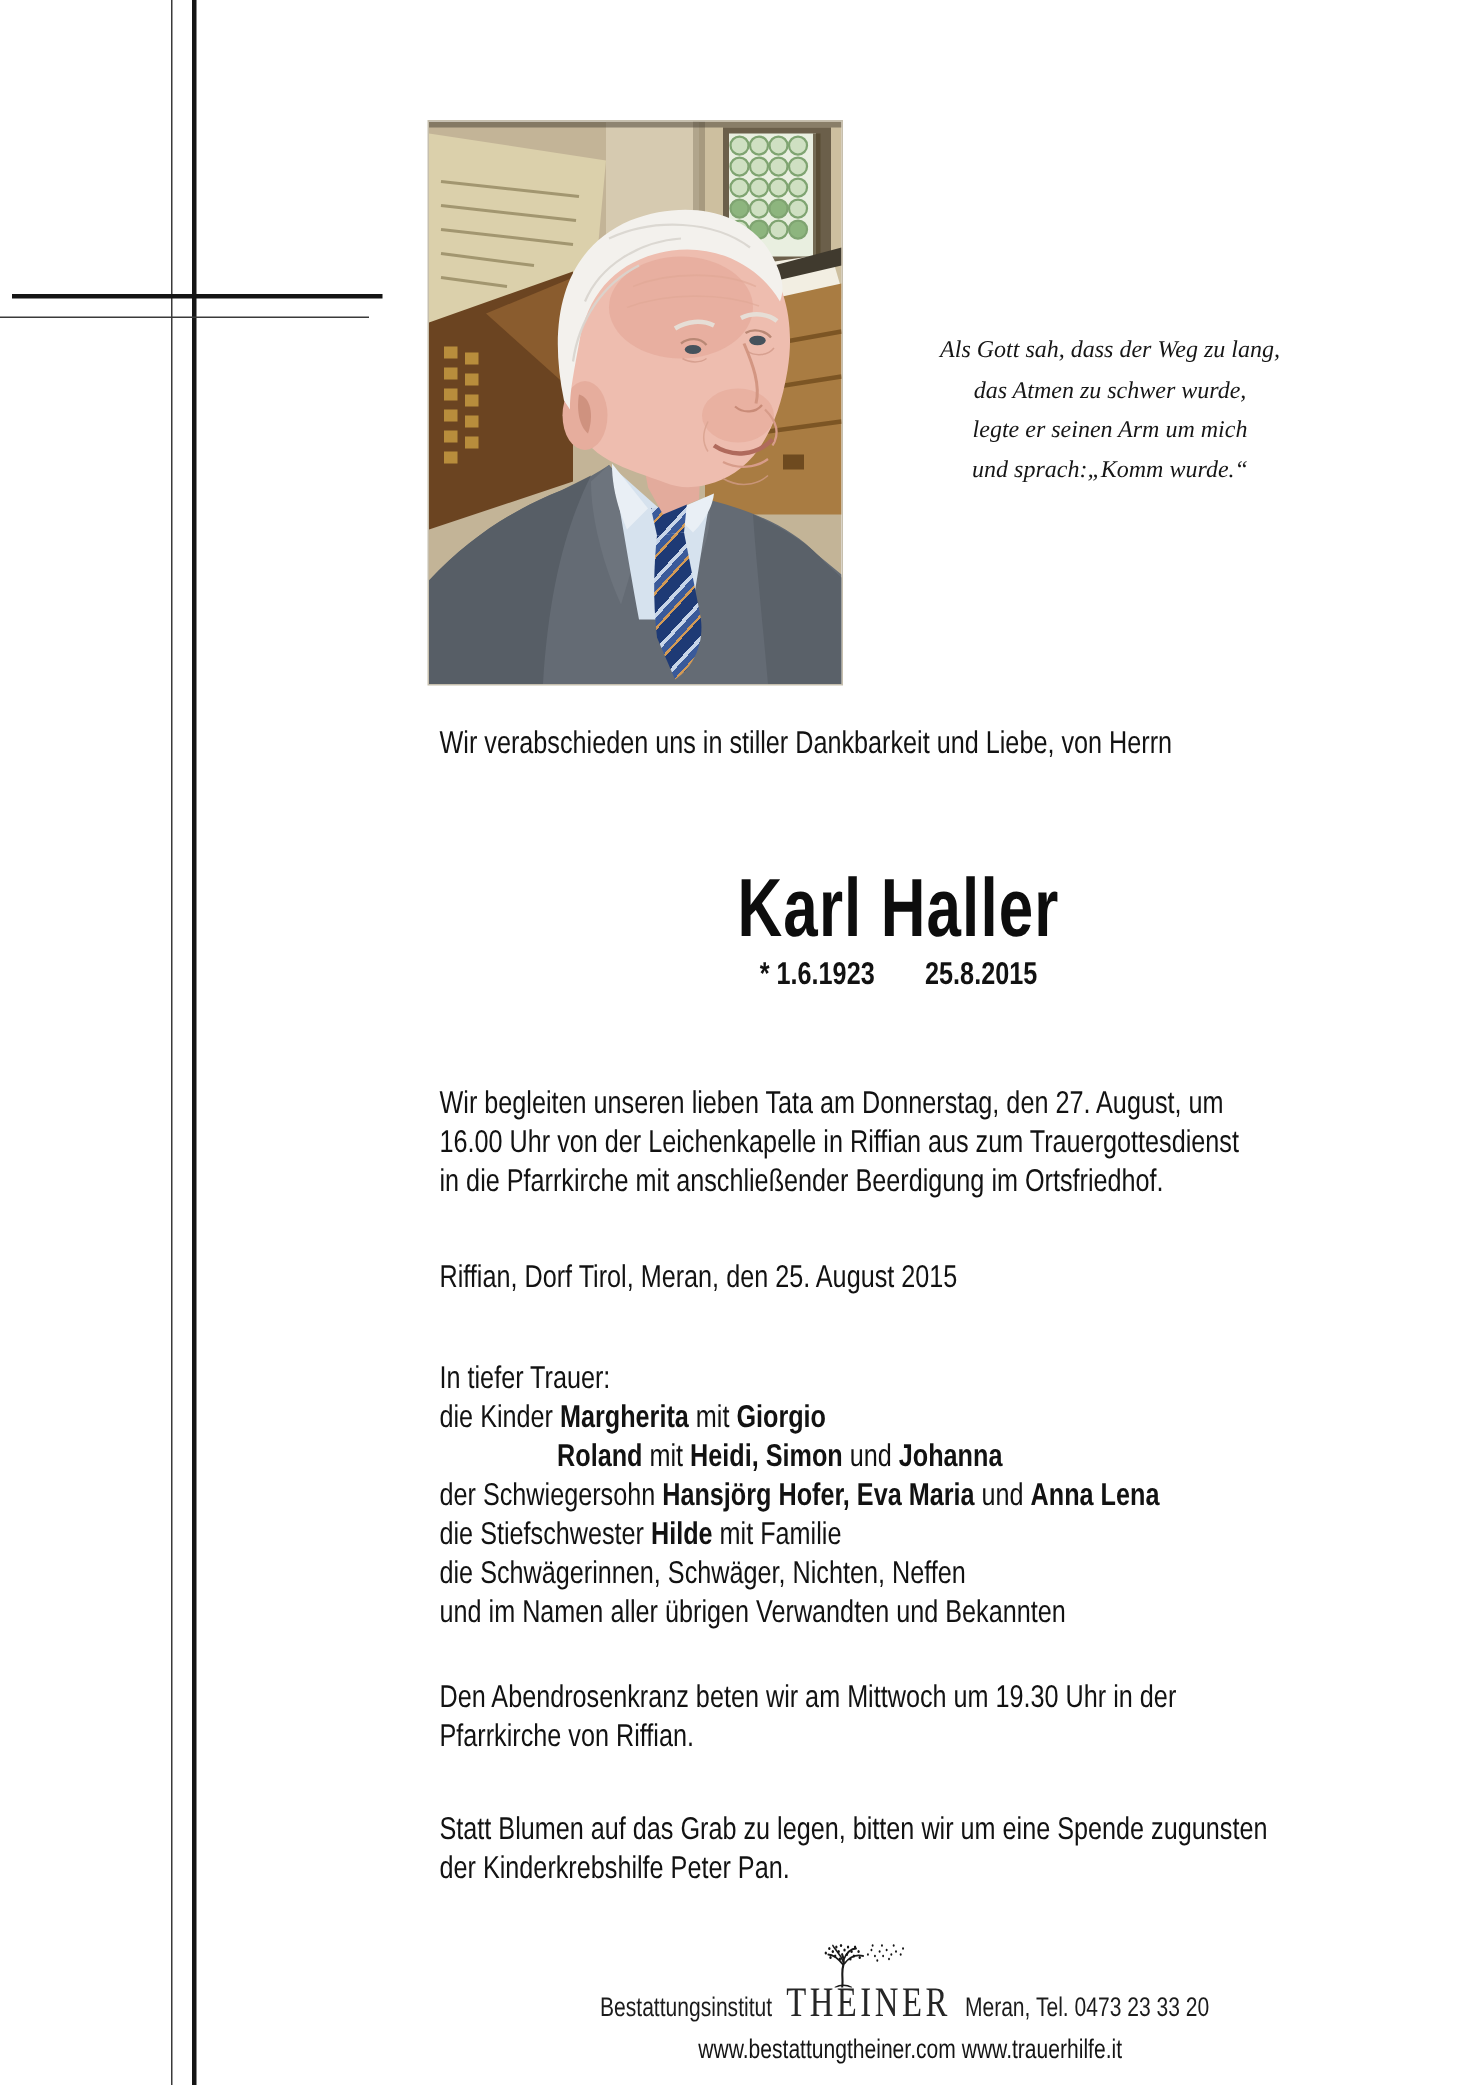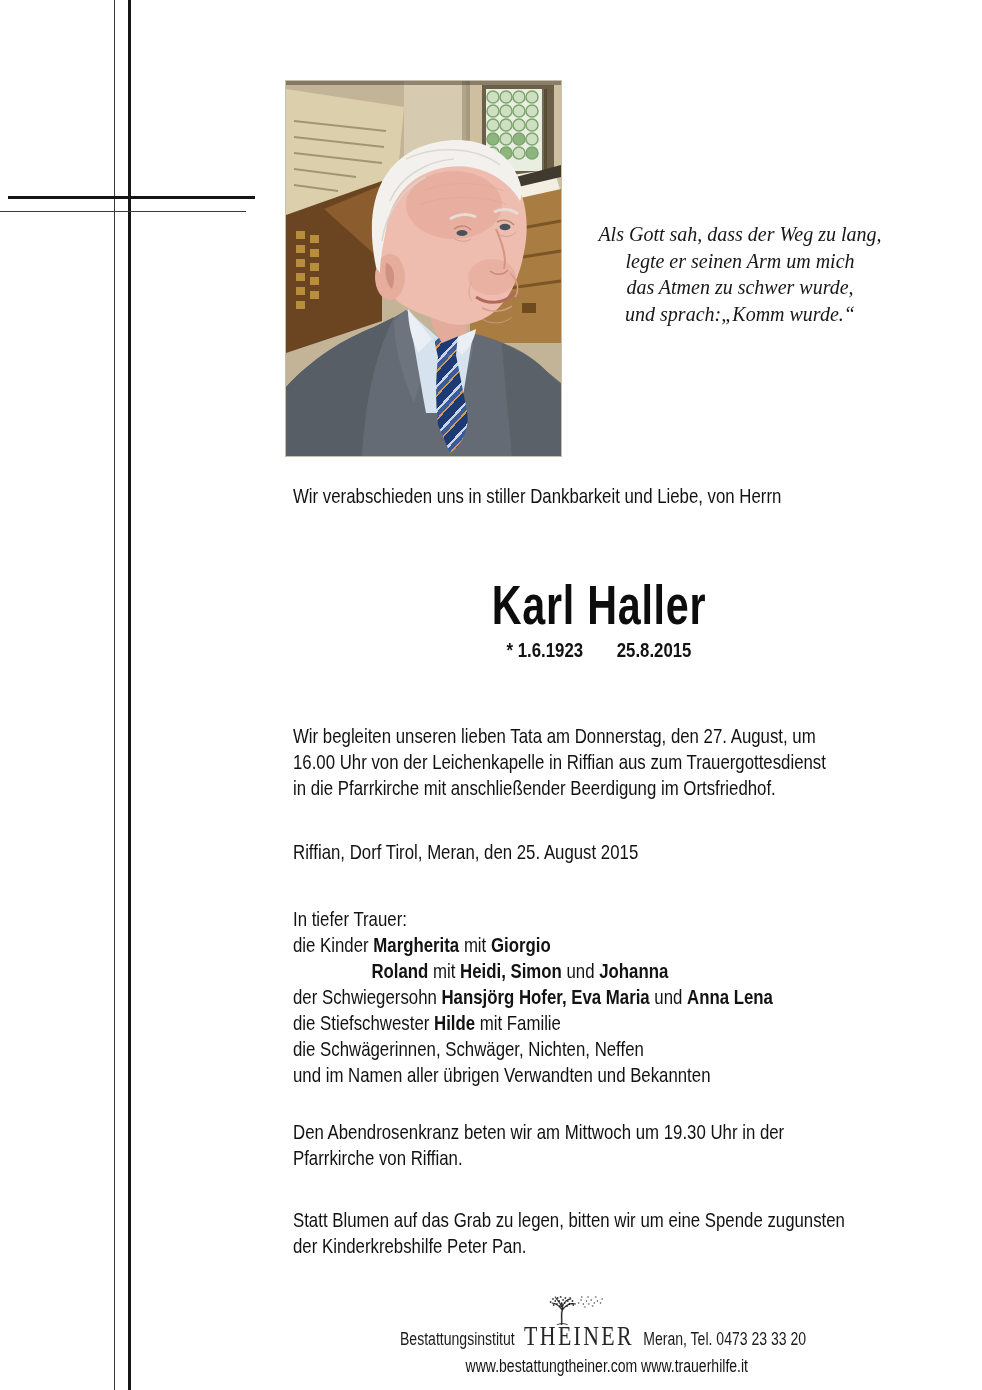--- a/index.html
+++ b/index.html
@@ -9,21 +9,21 @@
   .ln{position:absolute;background:#151515;}
   .v-thin{left:114px;top:0;width:1px;height:1390px;background:#3a3a3a;}
   .v-thick{left:128px;top:0;width:3px;height:1390px;}
   .h-thick{left:8px;top:196px;width:247px;height:3px;}
   .h-thin{left:0;top:211px;width:246px;height:1px;background:#3a3a3a;}
   
   .photo{position:absolute;left:285px;top:80px;width:275px;height:375px;border:1px solid #c6bfae;box-sizing:content-box;}
   .photo svg{display:block;}
   
   .poem{position:absolute;left:575px;top:221px;width:330px;text-align:center;
-        font-family:"Liberation Serif",serif;font-style:italic;font-size:20px;line-height:26.5px;color:#161616;}
+        font-family:"Liberation Serif",serif;font-style:italic;font-size:16px;line-height:26.5px;color:#161616;}
   
   .cond{transform:scaleX(.8);transform-origin:0 0;white-space:nowrap;font-size:21px;line-height:26px;}
   .farewell{position:absolute;left:293px;top:483px;}
   .name{position:absolute;left:299px;top:573px;width:600px;text-align:center;white-space:nowrap;
         font-size:55px;font-weight:bold;letter-spacing:1px;transform:scaleX(.75);transform-origin:50% 0;color:#0d0d0d;}
   .dates{position:absolute;left:299px;top:638px;width:600px;text-align:center;white-space:nowrap;
          font-size:21px;font-weight:bold;transform:scaleX(.8);transform-origin:50% 0;}
   .dates .death{margin-left:42px;}
   .funeral{position:absolute;left:293px;top:723px;}
   .dateline{position:absolute;left:293px;top:839px;}
@@ -197,22 +197,22 @@
         <path d="M190,216 C202,224 218,223 229,212" stroke="#b06a5c" stroke-width="3" fill="none"></path>
         <path d="M196,227 C206,232 218,231 226,225" stroke="#d79c8a" stroke-width="1.5" fill="none"></path>
         <path d="M196,238 C206,244 218,243 226,236" stroke="#d7a090" stroke-width="1" fill="none" opacity=".7"></path>
       </g>
       <rect x="0" y="0" width="275" height="4" fill="#453d32" opacity=".5"></rect>
     </svg>
   </div>
 
   <div class="poem">
       <div>Als Gott sah, dass der Weg zu lang,</div>
+      <div>das Atmen zu schwer wurde,</div>
       <div>legte er seinen Arm um mich</div>
-      <div>das Atmen zu schwer wurde,</div>
       <div>und sprach:„Komm wurde.“</div>
     </div>
 
   <div class="cond farewell">Wir verabschieden uns in stiller Dankbarkeit und Liebe, von Herrn</div>
 
   <div class="name">Karl Haller</div>
   <div class="dates">
     <span class="birth">* 1.6.1923</span><span class="death">25.8.2015</span>
   </div>
 

